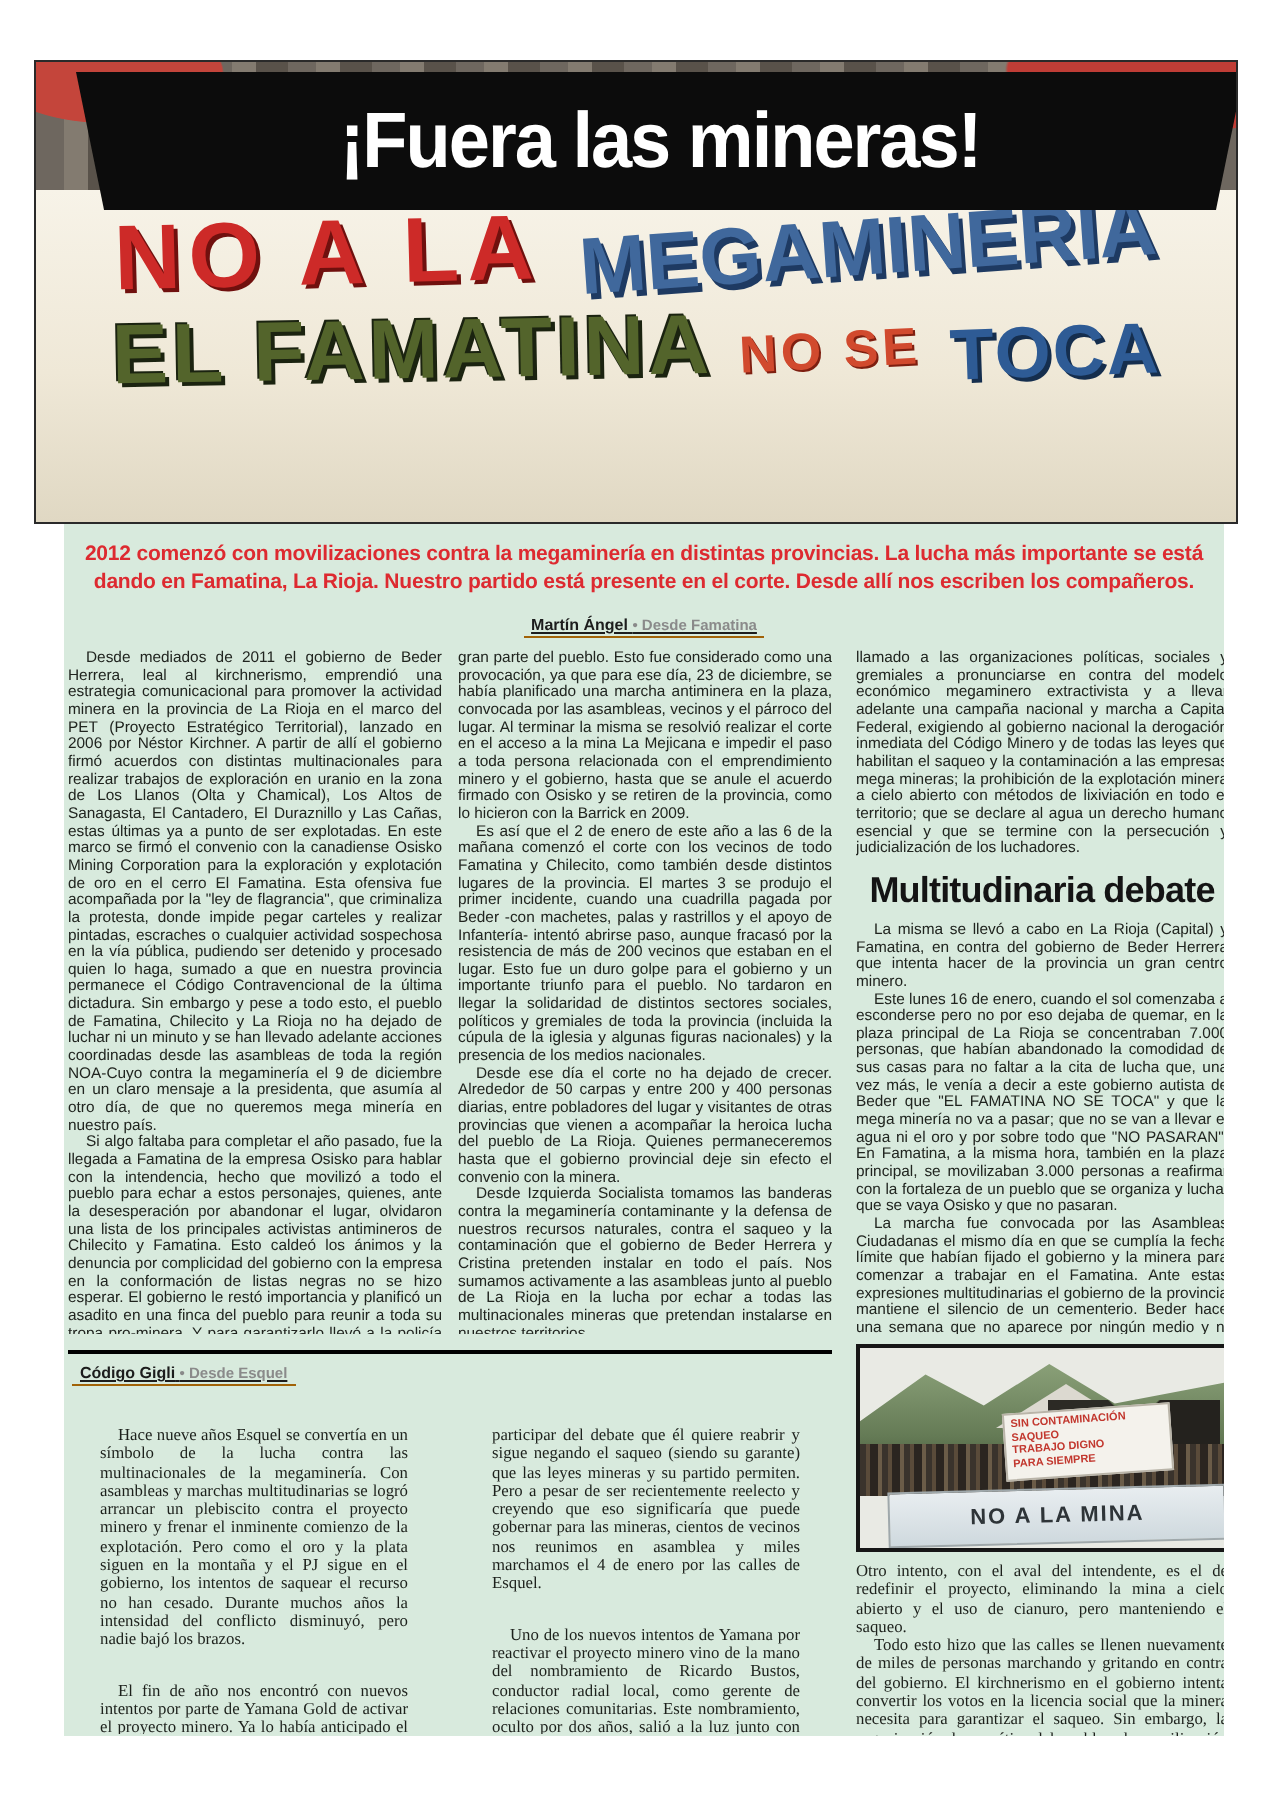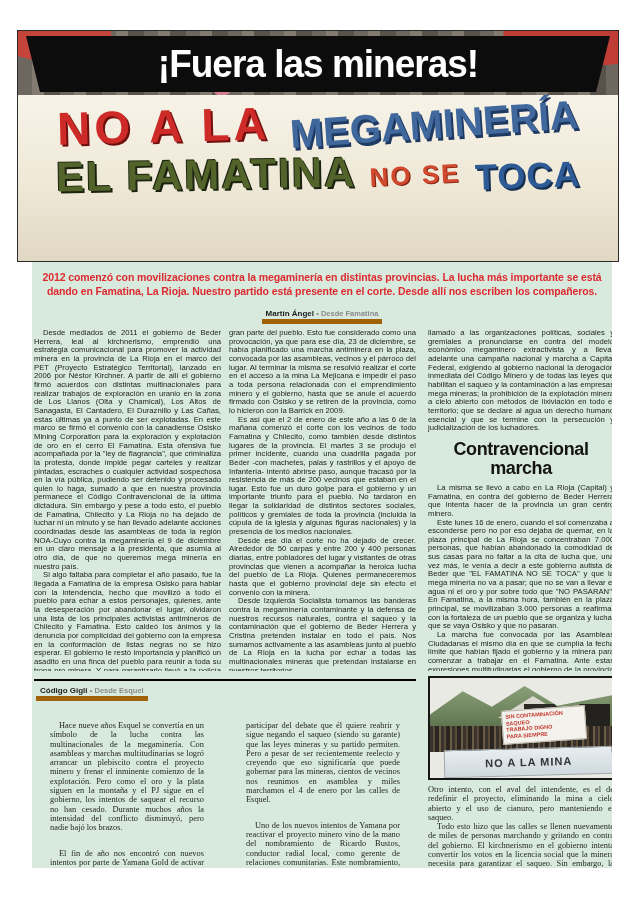--- a/index.html
+++ b/index.html
@@ -11,21 +11,21 @@
              border:1px solid #2a2a2a;background:#efe9d9;overflow:hidden;}
   .photo-strip{position:absolute;left:0;top:0;right:0;height:64px;
     background:
       radial-gradient(ellipse 95px 42px at 6% 8%, #c4453b 0%, #c4453b 60%, rgba(0,0,0,0) 61%),
       radial-gradient(ellipse 150px 50px at 96% 6%, #c03d36 0%, #c03d36 60%, rgba(0,0,0,0) 61%),
       radial-gradient(ellipse 16px 22px at 34% 78%, #d57f93 0%, #d57f93 70%, rgba(0,0,0,0) 71%),
       radial-gradient(ellipse 14px 20px at 58% 74%, #d8883f 0%, #d8883f 70%, rgba(0,0,0,0) 71%),
       radial-gradient(ellipse 14px 18px at 70% 76%, #c8b33c 0%, #c8b33c 70%, rgba(0,0,0,0) 71%),
       repeating-linear-gradient(90deg, #6e675f 0 14px, #837b70 14px 26px, #59524a 26px 42px);
   }
-  .masthead-band{position:absolute;left:8px;top:5px;width:584px;height:56px;background:#0c0c0c;
+  .masthead-band{position:absolute;left:20px;top:5px;width:584px;height:69px;background:#0c0c0c;
     clip-path:polygon(0% 0%,100% 0%,97.6% 100%,2.4% 100%);
     display:flex;align-items:center;justify-content:center;}
   .masthead-title{color:#fff;font-weight:700;font-size:37px;letter-spacing:-1px;
     transform:scaleY(1.06);white-space:nowrap;}
   .paint{position:absolute;left:0;right:0;top:64px;bottom:0;
     background:linear-gradient(180deg,#f7f3e8 0%,#efe8d7 55%,#e0d8c3 100%);}
   .paint-row{display:flex;justify-content:center;align-items:flex-end;white-space:nowrap;}
   .paint-row1{margin-top:4px;gap:20px;}
   .paint-row2{margin-top:-2px;gap:14px;}
   .w-noala{font-size:46px;font-weight:900;color:#cd2a28;letter-spacing:4px;
@@ -38,22 +38,22 @@
     text-shadow:1px 1px 0 #7e1f10;transform:rotate(-3deg) translateY(-8px);}
   .w-toca{font-size:36px;font-weight:900;color:#2e5b95;letter-spacing:1px;
     text-shadow:2px 2px 0 #152e4e;transform:rotate(-2deg) translateY(-2px);}
 
   
   .content{position:absolute;left:32px;top:262px;width:580px;height:606px;
     background:#d8eadd;box-sizing:border-box;padding:6px 2px;overflow:hidden;}
   .intro{margin:2px 6px 0 6px;text-align:center;font-weight:700;font-size:10.5px;
     line-height:14px;color:#dd2a30;letter-spacing:-0.1px;}
   .byline-wrap{text-align:center;margin-top:4px;}
-  .byline{display:inline-block;border-bottom:5px solid #a16207;padding:0 4px 1px 4px;
-    font-size:8px;font-weight:700;}
+  .byline{display:inline-block;border-bottom:1px solid #a16207;padding:0 4px 1px 4px;
+    font-size:8px;font-weight:700;text-decoration:underline;}
   .byline .loc{color:#8a8a8a;font-size:7.5px;}
 
   .body-row{display:flex;gap:12px;margin-top:5px;}
   .left-main{width:382px;flex:none;}
   .right-strip{width:186px;flex:none;}
 
   .main-cols{display:flex;gap:8px;height:342px;overflow:hidden;}
   .mcol{width:187px;flex:none;font-size:7.7px;line-height:8.65px;text-align:justify;color:#20241f;}
   .mcol p,.rcol p{margin:0;text-indent:9px;}
   .continued p:first-child{text-indent:0;}
@@ -164,21 +164,21 @@
               <p>Uno de los nuevos intentos de Yamana por reactivar el proyecto minero vino de la mano del nombramiento de Ricardo Bustos, conductor radial local, como gerente de relaciones comunitarias. Este nombramiento, oculto por dos años, salió a la luz junto con las mentiras que la propia Yamana le dice a sus accionistas. Como Esquel es conocido mundialmente por el rechazo a la minería, en su informe a los accionistas de 2011 reemplazaron toda mención de Esquel por la inventada Suyai. Así, el proyecto Cordón Esquel fue renombrado por proyecto Suyai y la propia ciudad es mencionada como Suyai. Si entre ellos se mienten, qué se puede esperar que hagan con nosotros.</p>
             </div>
         </div>
       </div>
 
       <div class="right-strip">
         <div class="rcol">
           <div class="continued">
               <p>llamado a las organizaciones políticas, sociales y gremiales a pronunciarse en contra del modelo económico megaminero extractivista y a llevar adelante una campaña nacional y marcha a Capital Federal, exigiendo al gobierno nacional la derogación inmediata del Código Minero y de todas las leyes que habilitan el saqueo y la contaminación a las empresas mega mineras; la prohibición de la explotación minera a cielo abierto con métodos de lixiviación en todo el territorio; que se declare al agua un derecho humano esencial y que se termine con la persecución y judicialización de los luchadores.</p>
             </div>
-          <div class="subhead">Contravencional marcha</div>
+          <div class="subhead">Multitudinaria debate</div>
           <div>
               <p>La misma se llevó a cabo en La Rioja (Capital) y Famatina, en contra del gobierno de Beder Herrera que intenta hacer de la provincia un gran centro minero.</p>
               <p>Este lunes 16 de enero, cuando el sol comenzaba a esconderse pero no por eso dejaba de quemar, en la plaza principal de La Rioja se concentraban 7.000 personas, que habían abandonado la comodidad de sus casas para no faltar a la cita de lucha que, una vez más, le venía a decir a este gobierno autista de Beder que "EL FAMATINA NO SE TOCA" y que la mega minería no va a pasar; que no se van a llevar el agua ni el oro y por sobre todo que "NO PASARAN". En Famatina, a la misma hora, también en la plaza principal, se movilizaban 3.000 personas a reafirmar con la fortaleza de un pueblo que se organiza y lucha, que se vaya Osisko y que no pasaran.</p>
               <p>La marcha fue convocada por las Asambleas Ciudadanas el mismo día en que se cumplía la fecha límite que habían fijado el gobierno y la minera para comenzar a trabajar en el Famatina. Ante estas expresiones multitudinarias el gobierno de la provincia mantiene el silencio de un cementerio. Beder hace una semana que no aparece por ningún medio y ni siquiera están sus funcionarios y segundones que mantenían la carpa Pro Minera en la plaza. Han desaparecido. La resistencia del pueblo de La Rioja crece.</p>
             </div>
         </div>
 
         <div class="photo-bottom">
           <div class="mountain"></div>
           <div class="tent-white"></div>

